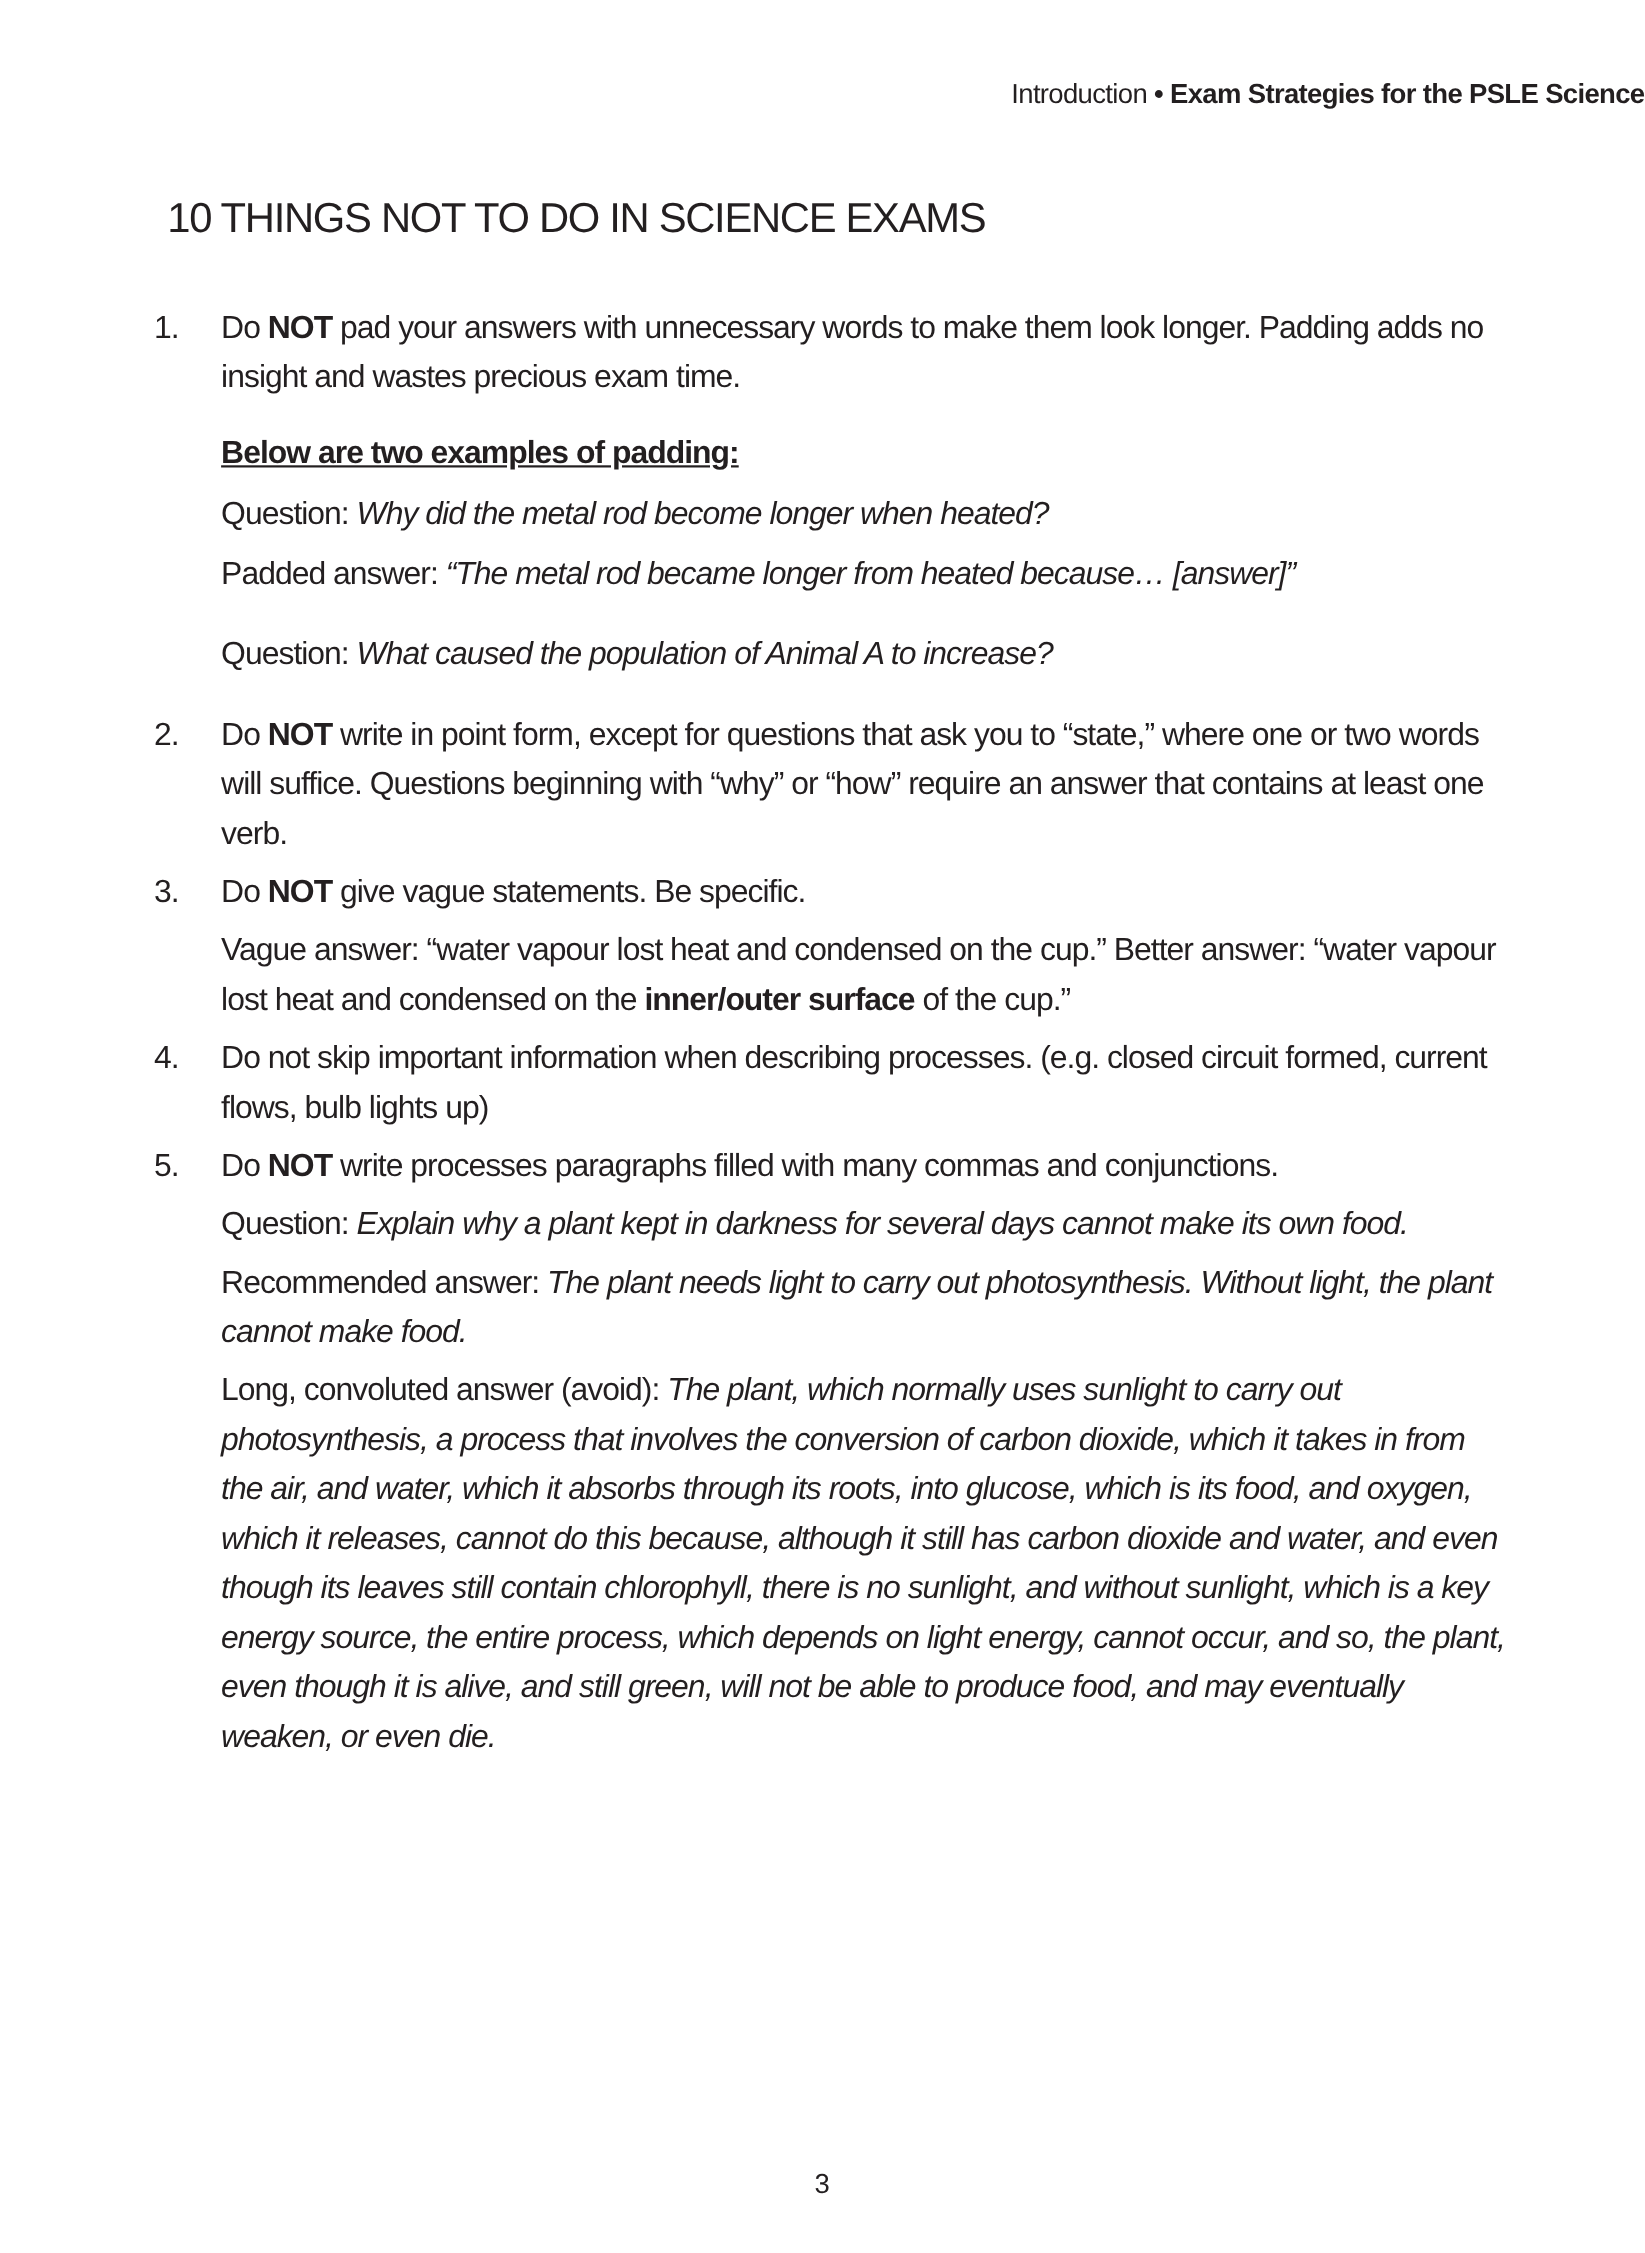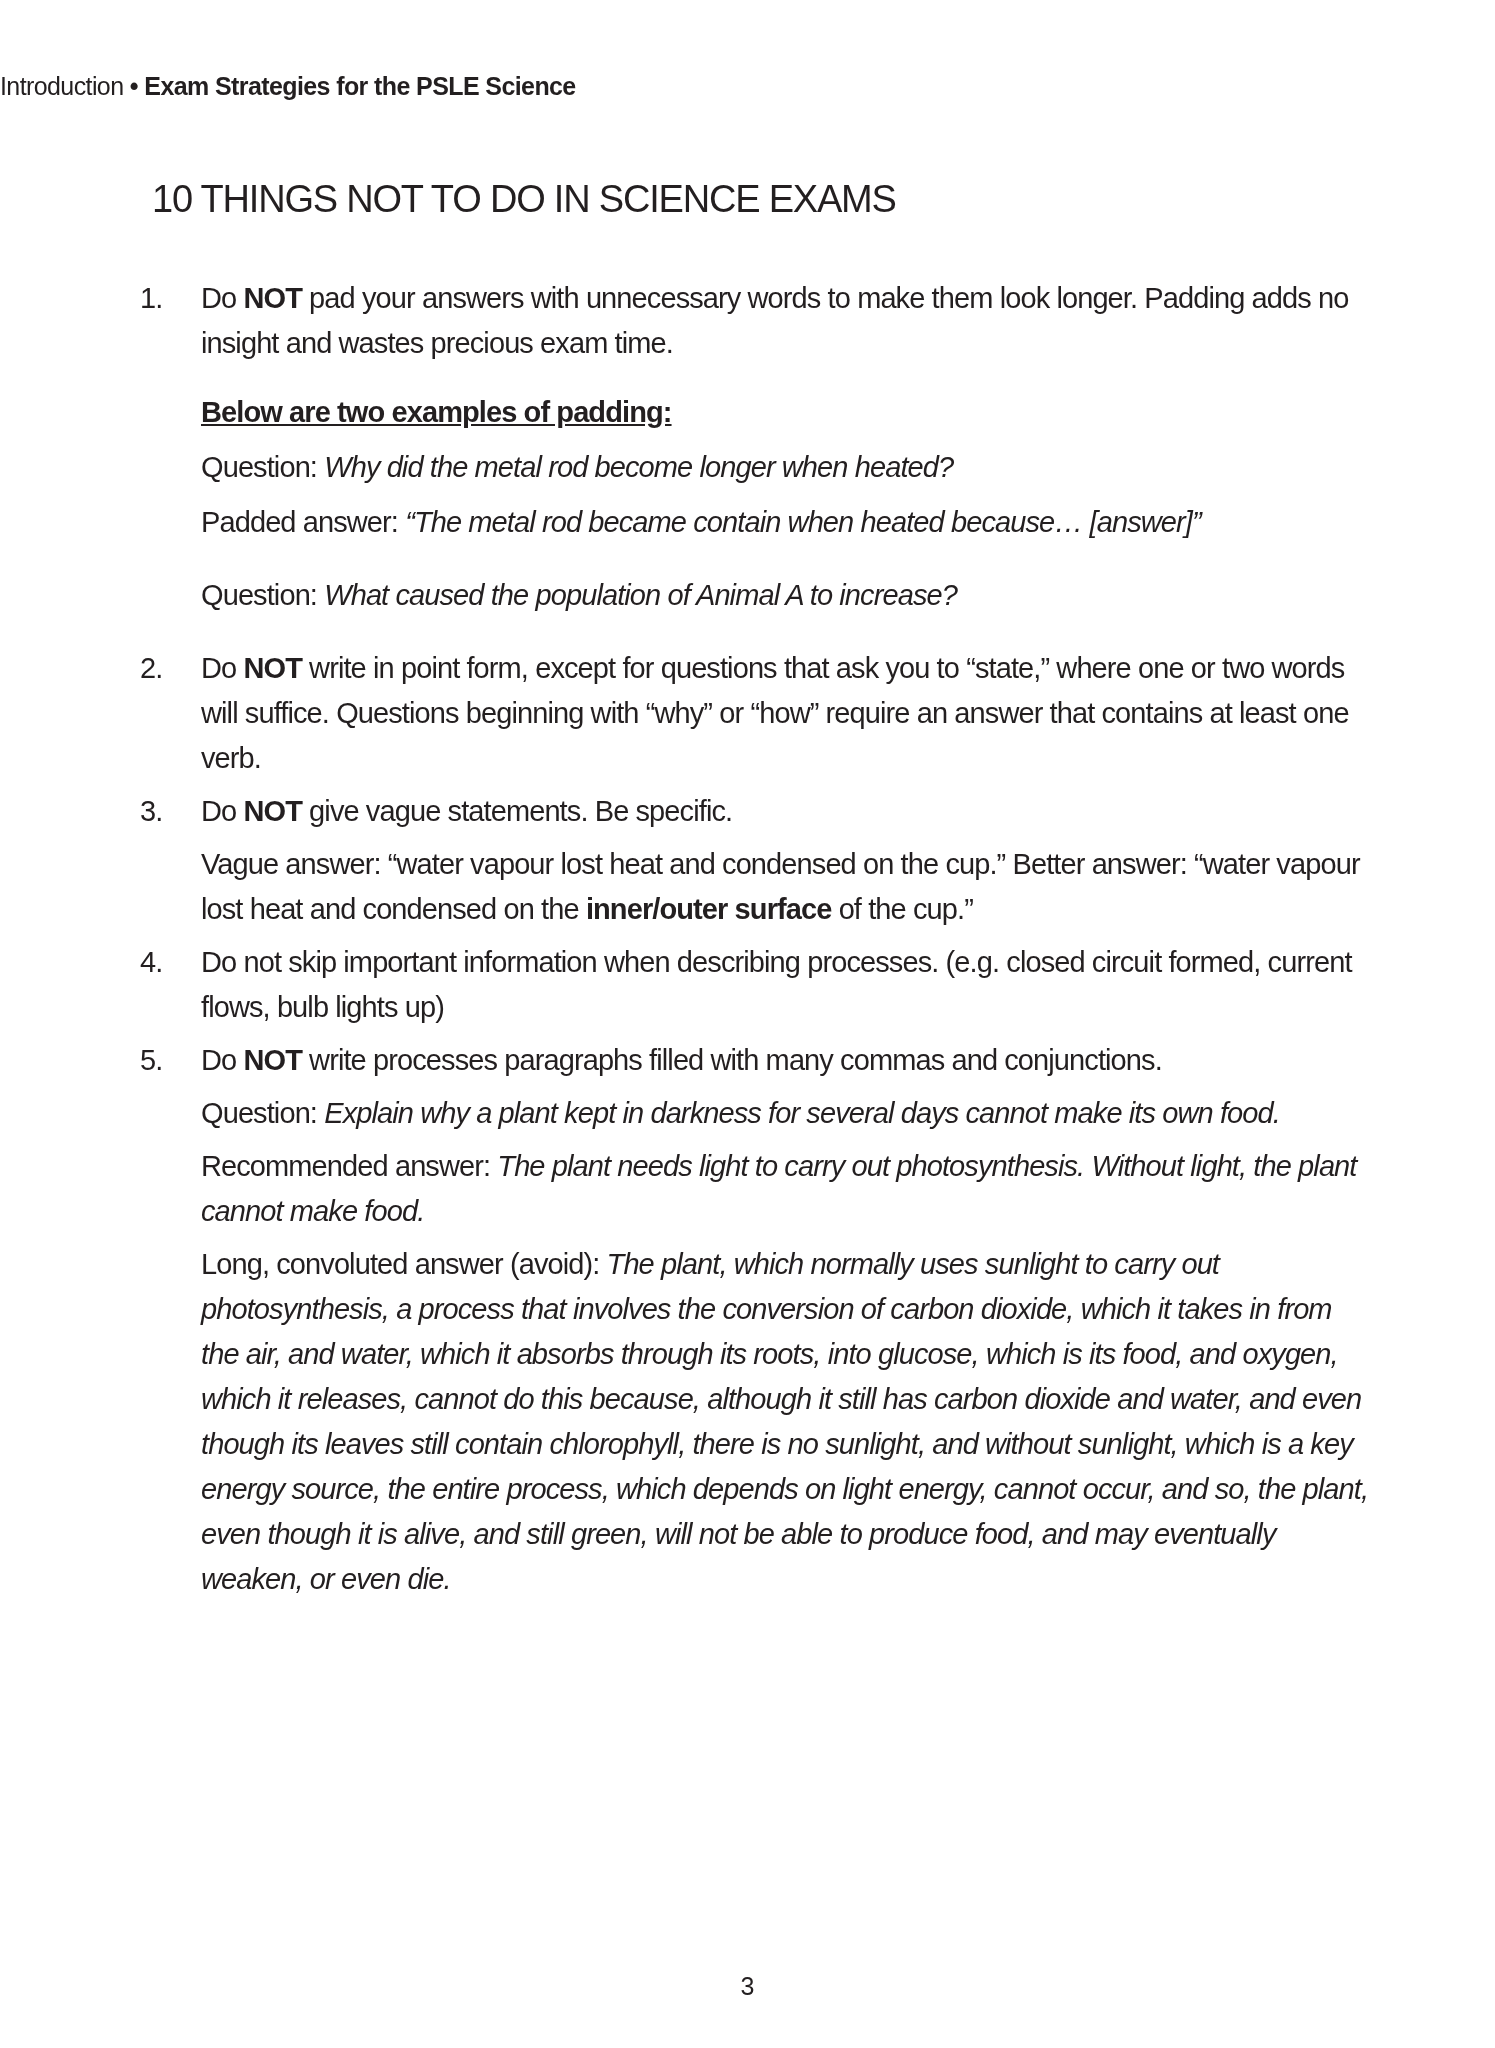--- a/index.html
+++ b/index.html
@@ -1,18 +1,18 @@
 <!DOCTYPE html>
 <html><head>
 <meta charset="utf-8">
 <style>
   html, body { margin:0; padding:0; background:#ffffff; }
   body { width:1495px; height:2048px; position:relative; overflow:hidden;
          font-family:"Liberation Sans", sans-serif; color:#231f20; }
-  .page-header { position:absolute; top:72px; left:0; width:1495px; text-align:left;
+  .page-header { position:absolute; top:72px; left:0; width:1495px; text-align:right;
          font-size:25px; letter-spacing:-0.6px; }
   .page-header .b { font-weight:bold; }
   .title { position:absolute; top:166px; left:140px; font-size:38px; font-weight:normal;
          letter-spacing:-1.2px; margin:12px; }
   .body { position:absolute; top:276px; left:140px; width:1230px; font-size:29px;
           letter-spacing:-0.9px; line-height:45px; }
   .item { position:relative; padding-left:61px; }
   .num { position:absolute; left:0; top:0; }
   p { margin:0; }
   .gap-s { margin-top:10px; }
@@ -32,21 +32,21 @@
 
 <h1 class="title">10 THINGS NOT TO DO IN SCIENCE EXAMS</h1>
 
 <div class="body">
 
   <div class="item">
     <span class="num">1.</span>
     <p><span>Do </span><b>NOT</b><span> pad your answers with unnecessary words to make them look longer. Padding adds no insight and wastes precious exam time.</span></p>
     <p class="gap-l"><span class="u" style="font-weight:normal;text-decoration:underline;font-weight:bold">Below are two examples of padding:</span></p>
     <p class="gap-s"><span>Question: </span><i>Why did the metal rod become longer when heated?</i></p>
-    <p class="gap-s"><span>Padded answer: </span><i>“The metal rod became contain when heated because… [answer]”</i></p>
+    <p class="gap-s"><span>Padded answer: </span><i>“The metal rod became longer from heated because… [answer]”</i></p>
     <p class="gap-m"><span>Question: </span><i>What caused the population of Animal A to increase?</i></p>
   </div>
 
   <div class="item gap-m">
     <span class="num">2.</span>
     <p><span>Do </span><b>NOT</b><span> write in point form, except for questions that ask you to “state,” where one or two words will suffice. Questions beginning with “why” or “how” require an answer that contains at least one verb.</span></p>
   </div>
 
   <div class="item sub">
     <span class="num">3.</span>

